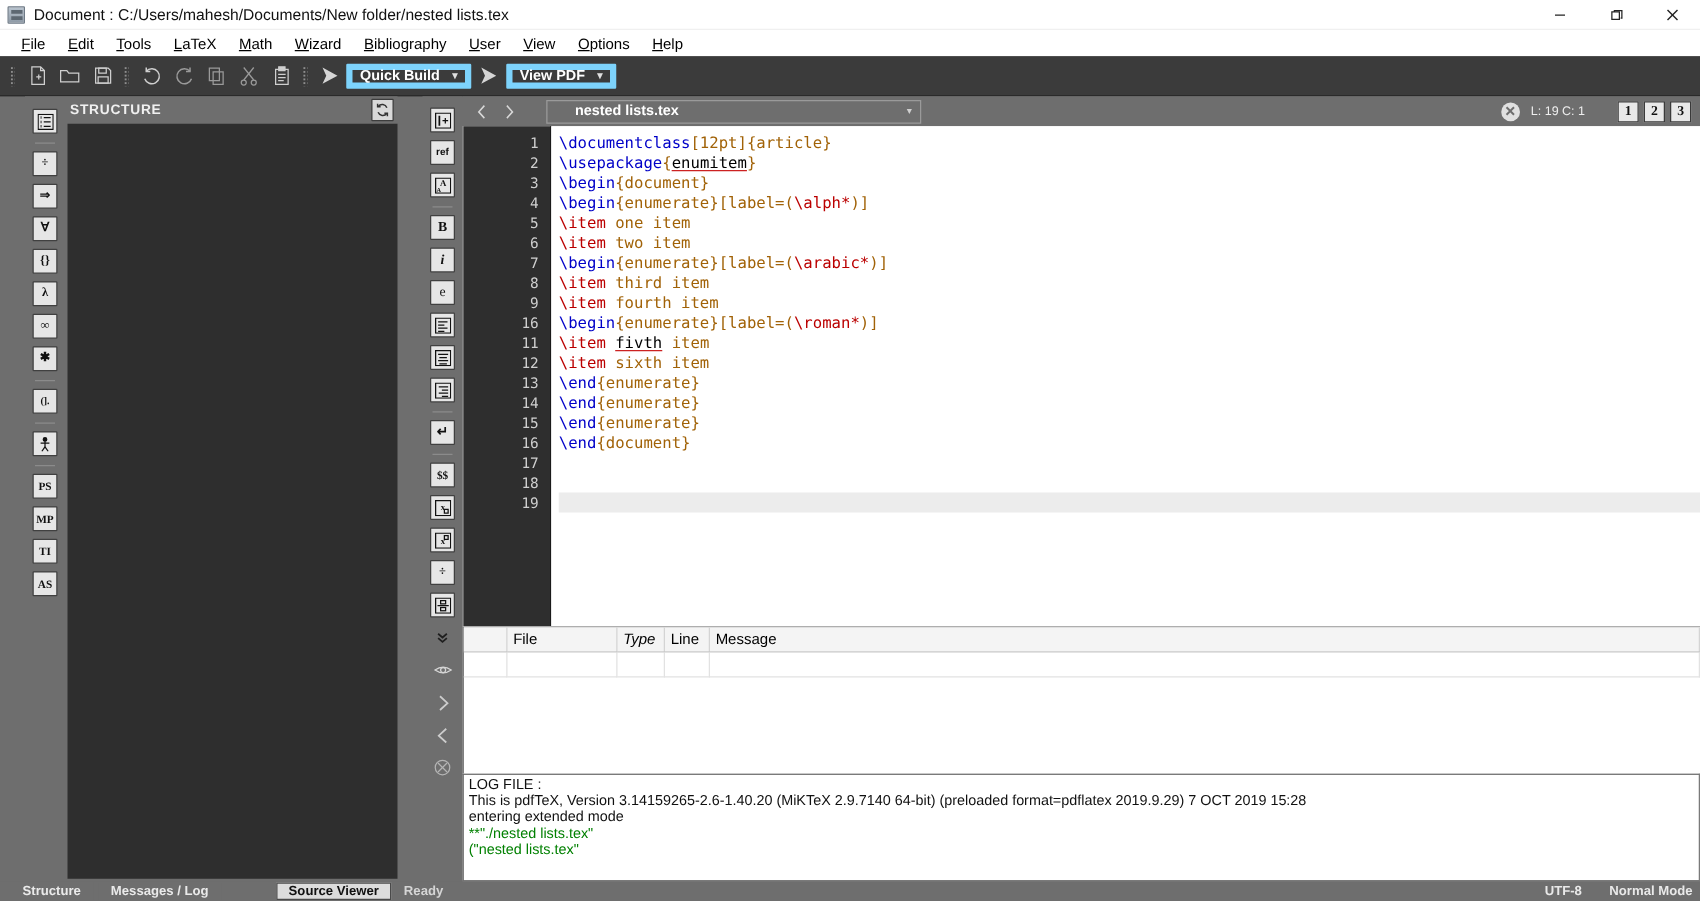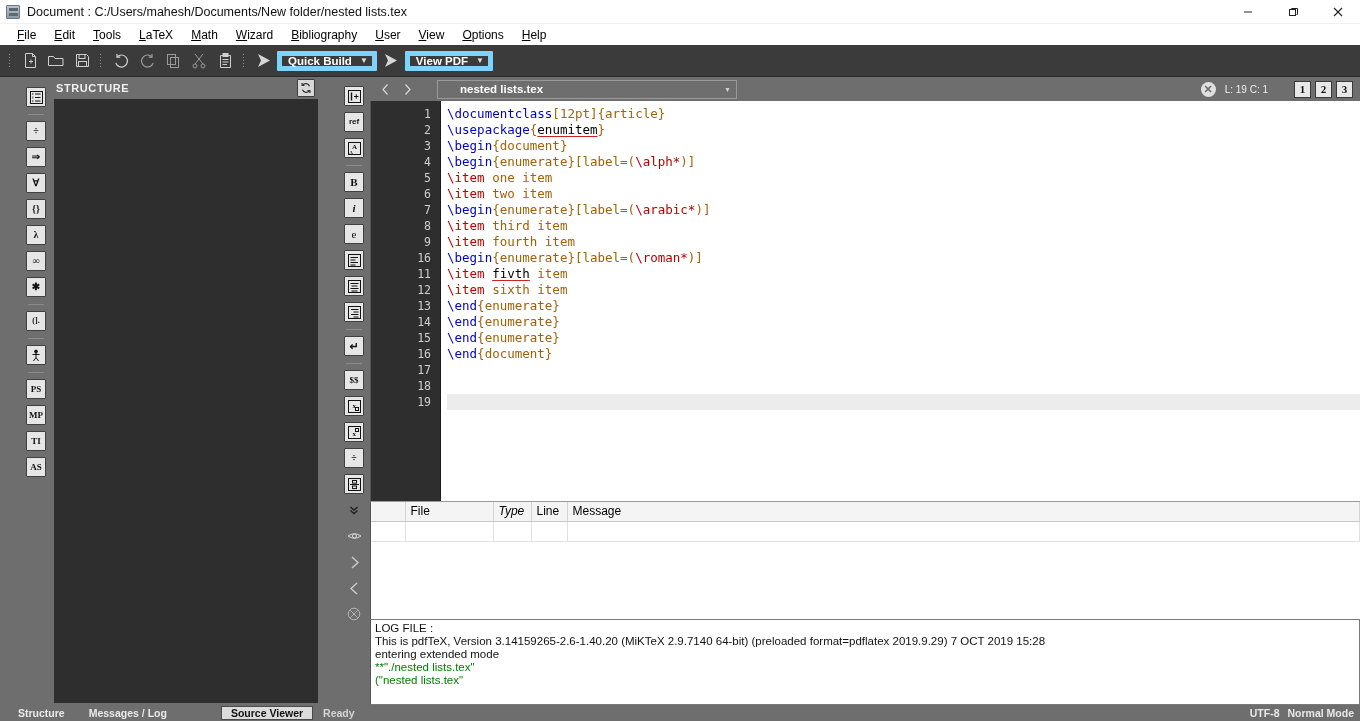--- a/index.html
+++ b/index.html
@@ -173,21 +173,21 @@
     padding:0 6px 0 8px; flex:0 0 16px; font-size:10.5px; font-weight:bold;
     color:#e9e9e9;
   }
   .sbtab {
     height:14px; padding:0 9px; display:flex; align-items:center; margin-right:4px;
     background:#6e6e6e; border:1px solid transparent; color:#eaeaea; white-space:nowrap;
   }
   .sbtab.active { background:#dcdcdc; color:#111; border-color:#4a4a4a;margin-left:40px; }
   .sbready { margin-left:6px; color:#d5d5d5; font-weight:bold; }
   .sbspacer { flex:1; }
-  .sbright { margin-left:8px; white-space:nowrap; }
+  .sbright { margin-left:22px; white-space:nowrap; }
 </style>
 </head>
 <body>
 
 <div class="app">
 
   <div class="titlebar">
     <div class="tb-icon"></div>
     <div class="tb-title">Document : C:/Users/mahesh/Documents/New folder/nested lists.tex</div>
     <div class="winbtns">

